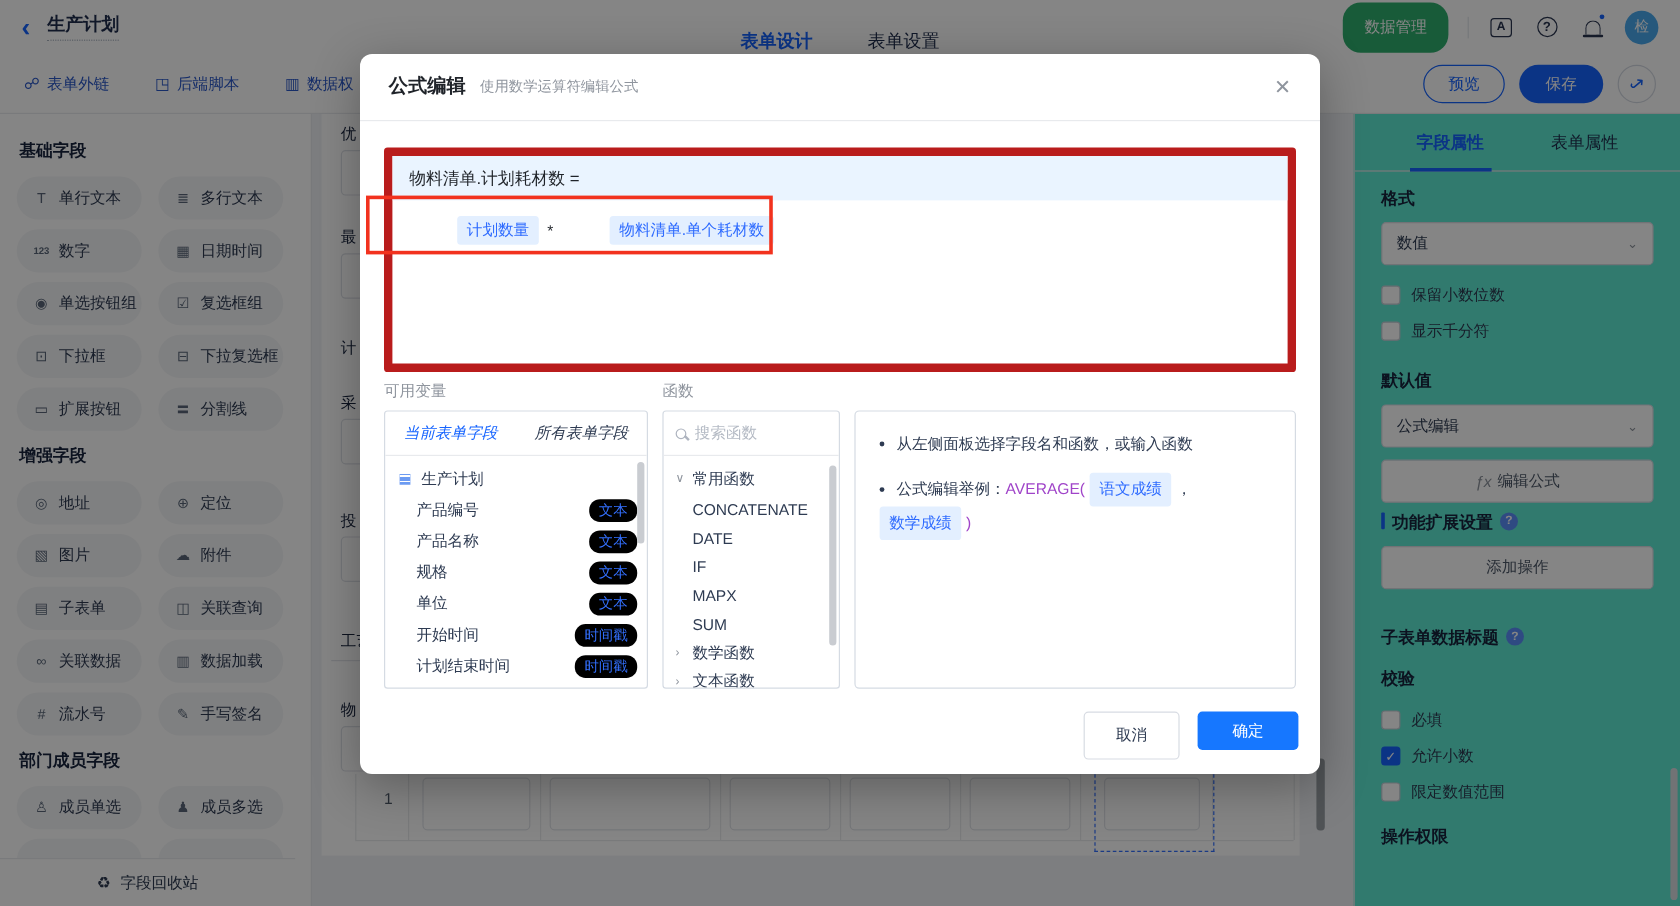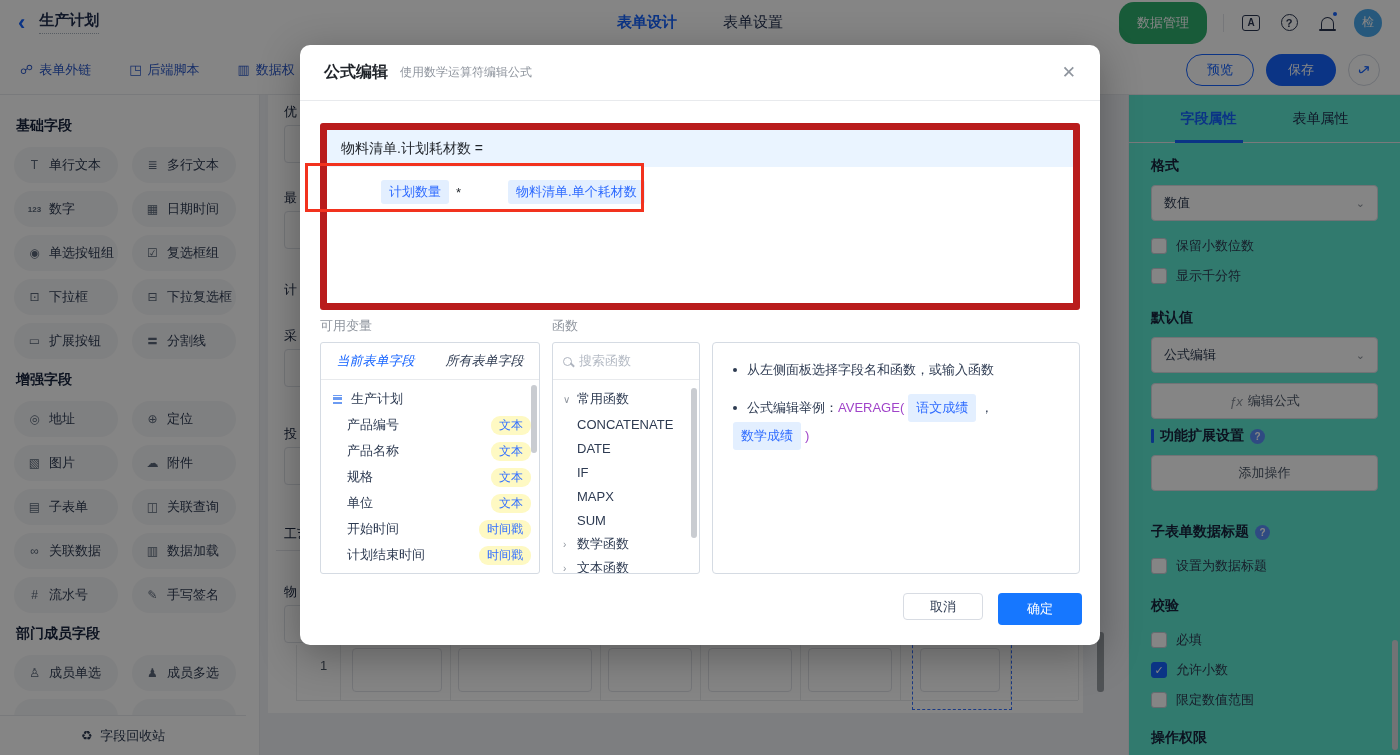--- a/index.html
+++ b/index.html
@@ -4,21 +4,21 @@
 <style>
   * { margin:0; padding:0; box-sizing:border-box; }
   html,body { width:1400px; height:755px; overflow:hidden; }
   body { font-family:"Liberation Sans","DejaVu Sans",sans-serif; color:#1f2329; background:#f0f2f5; }
   .app { position:relative; width:1400px; height:755px; overflow:hidden; background:#f0f2f5; }
 
   
   .topbar { position:absolute; left:0; top:0; width:1400px; height:45px; background:#fff; display:flex; align-items:center; padding:0 18px; z-index:2; }
   .back { color:#1664ff; font-size:22px; line-height:1; font-weight:bold; margin-right:14px; cursor:pointer; }
   .form-title { font-size:15px; font-weight:bold; color:#1f2d4d; padding-bottom:3px; border-bottom:1px dotted #aab2bf; }
-  .top-tabs { position:absolute; left:700px; top:0; height:45px; transform:translateX(-50%); display:flex; gap:46px; align-items:center; }
+  .top-tabs { position:absolute; left:700px; top:12px; height:45px; transform:translateX(-50%); display:flex; gap:46px; align-items:center; }
   .top-tab { font-size:15px; color:#1f2d4d; cursor:pointer; }
   .top-tab.active { color:#1664ff; font-weight:bold; }
   .top-right { margin-left:auto; display:flex; align-items:center; gap:16px; }
   .btn-green { background:#2fae6e; color:#fff; font-size:13px; border:none; border-radius:15px; height:42px; padding:0 18px; cursor:pointer; }
   .v-divider { width:1px; height:18px; background:#e2e5ea; }
   .hicon { width:22px; height:22px; display:flex; align-items:center; justify-content:center; color:#2a3550; cursor:pointer; position:relative; }
   .appswitch { width:18px; height:16px; border:1.6px solid #2a3550; border-radius:3px; font-size:10px; font-weight:bold; display:flex; align-items:center; justify-content:center; }
   .helpc { width:17px; height:17px; border:1.6px solid #2a3550; border-radius:50%; font-size:11px; font-weight:bold; display:flex; align-items:center; justify-content:center; }
   .bell { width:13px; height:12px; border:1.7px solid #2a3550; border-bottom:none; border-radius:7px 7px 0 0; position:relative; }
   .bell:after { content:""; position:absolute; left:-3px; bottom:-2px; width:17px; height:2px; background:#2a3550; border-radius:1px; }
@@ -57,21 +57,21 @@
   .cell { position:absolute; top:553px; height:44px; border:1px solid #e0e3e8; border-radius:4px; background:#fff; }
   .sel-dash { position:absolute; left:644px; top:545px; width:100px; height:70px; border:1px dashed #3370ff; }
   .canvas-scrollbar { position:absolute; left:837px; top:537px; width:7px; height:60px; background:#9aa0a6; border-radius:3px; }
 
   
   .rpanel { position:absolute; left:1128px; top:95px; width:272px; height:660px; background:#5eead4; border-left:1px solid #e8eaed; padding:0 22px; z-index:1; }
   .rtabs { height:48px; display:flex; align-items:center; gap:56px; justify-content:center; border-bottom:1px solid #e8eaed; margin:0 -22px; }
   .rtab { font-size:14px; color:#1f2d4d; height:48px; display:flex; align-items:center; cursor:pointer; position:relative; }
   .rtab.active { color:#1664ff; font-weight:bold; }
   .rtab.active:after { content:""; position:absolute; left:-6px; right:-6px; bottom:0; height:3px; background:#1664ff; }
-  .plabel { font-size:14px; font-weight:bold; color:#17233d; margin:14px 0 10px; display:flex; align-items:center; gap:6px; }
+  .plabel { font-size:14px; font-weight:bold; color:#17233d; margin:14px 0 10px; display:flex; gap:6px; }
   .plabel .bar { width:3px; height:14px; background:#1664ff; border-radius:1px; }
   .qbadge { width:15px; height:15px; border-radius:50%; background:#5b8ff9; color:#fff; font-size:10px; display:inline-flex; align-items:center; justify-content:center; cursor:pointer; }
   .rselect { height:36px; border:1px solid #d8dce3; border-radius:4px; background:#fff; display:flex; align-items:center; padding:0 12px; font-size:13px; color:#2e3b52; cursor:pointer; }
   .rselect .chev { margin-left:auto; color:#8f959e; font-size:11px; }
   .rbtn { height:36px; border:1px solid #d8dce3; border-radius:4px; background:#fff; display:flex; align-items:center; justify-content:center; gap:5px; font-size:13px; color:#4e5969; margin-top:10px; cursor:pointer; width:100%; }
   .chk-row { display:flex; align-items:center; gap:9px; height:30px; font-size:13px; color:#2e3b52; cursor:pointer; }
   .chk { width:16px; height:16px; border:1px solid #c8cdd6; border-radius:3px; background:#fff; flex:none; }
   .chk.on { background:#1664ff; border-color:#1664ff; color:#fff; font-size:11px; display:flex; align-items:center; justify-content:center; }
   .rscroll { position:absolute; right:2px; top:545px; width:6px; height:110px; background:#d9dce1; border-radius:3px; }
 
@@ -94,34 +94,34 @@
   .vp { left:20px; width:220px; }
   .fp { left:252px; width:148px; }
   .tp { left:412px; width:368px; border-radius:4px; }
   .vtabs { height:37px; border-bottom:1px solid #e8eaed; display:flex; align-items:center;font-style:italic; }
   .vtab { flex:1; text-align:center; font-size:13px; color:#2e3b52; cursor:pointer; }
   .vtab.active { color:#1664ff; }
   .tree-row { height:26px; display:flex; align-items:center; padding:0 8px 0 10px; font-size:13px; color:#2e3b52; cursor:pointer; }
   .tree-row .ind { width:16px; flex:none; }
   .doc-ic { width:13px; height:13px; border-radius:2px; background:#6c9bf2; margin-right:7px; flex:none;
             background-image:repeating-linear-gradient(to bottom, transparent 0 3px, #fff 3px 4.5px); background-clip:content-box; padding:2px; }
-  .badge { margin-left:auto; background:#fef9c3; color:#3370ff; font-size:12px; border-radius:9px; padding:1px 8px; }
+  .badge { margin-left:auto; background:#000000; color:#3370ff; font-size:12px; border-radius:9px; padding:1px 8px; }
   .v-scroll { position:absolute; right:2px; top:42px; width:6px; height:68px; background:#c9ccd1; border-radius:3px; }
   .srch { height:37px; border-bottom:1px solid #e8eaed; display:flex; align-items:center; padding:0 10px; gap:7px; }
   .mag { width:9px; height:9px; border:1.5px solid #aeb4bf; border-radius:50%; position:relative; flex:none; }
   .mag:after { content:""; position:absolute; width:5px; height:1.5px; background:#aeb4bf; transform:rotate(45deg); right:-4px; bottom:-1px; }
   .ph { font-size:13px; color:#b4bac4; }
   .caret { color:#8f959e; font-size:10px; width:14px; flex:none; }
   .f-scroll { position:absolute; right:2px; top:45px; width:6px; height:150px; background:#c9ccd1; border-radius:3px; }
   .tips { padding:16px 16px; }
   .tip-line { display:flex; align-items:center; font-size:13px; color:#2e3b52; margin-bottom:13px; flex-wrap:wrap; line-height:22px; }
   .dot { width:4px; height:4px; border-radius:50%; background:#2e3b52; margin:0 10px 0 4px; flex:none; }
   .fnp { color:#a044c9; }
   .m-foot { position:absolute; right:18px; top:548px; display:flex; gap:15px; }
-  .btn-cancel { width:80px; height:27px; border:1px solid #d8dce3; background:#fff; border-radius:4px; font-size:13px; color:#2e3b52; cursor:pointer; }
+  .btn-cancel { width:80px; height:40px; border:1px solid #d8dce3; background:#fff; border-radius:4px; font-size:13px; color:#2e3b52; cursor:pointer; }
   .btn-ok { width:84px; height:32px; border:none; background:#1677ff; border-radius:4px; font-size:13px; color:#fff; cursor:pointer; }
 
   .red-annot { position:absolute; left:305px; top:163px; width:339px; height:49px; border:3px solid #f2321e; z-index:30; }
 </style>
 </head>
 <body>
 
 <div class="app">
 
   <div class="topbar">
@@ -357,24 +357,20 @@
       <span>功能扩展设置</span>
       <span class="qbadge">?</span>
     </div>
     <button class="rbtn" style="margin-top:2px">
         <span>添加操作</span>
       </button>
     <div class="plabel" style="margin-top:32px">
       <span>子表单数据标题</span>
       <span class="qbadge">?</span>
     </div>
-    <div class="chk-row">
-        <span class="chk"></span>
-        <span>设置为数据标题</span>
-      </div>
     <div class="plabel" style="margin-top:16px">
         <span>校验</span>
       </div>
     <div class="chk-row">
         <span class="chk"></span>
         <span>必填</span>
       </div>
     <div class="chk-row">
         <span class="chk on">✓</span>
         <span>允许小数</span>

